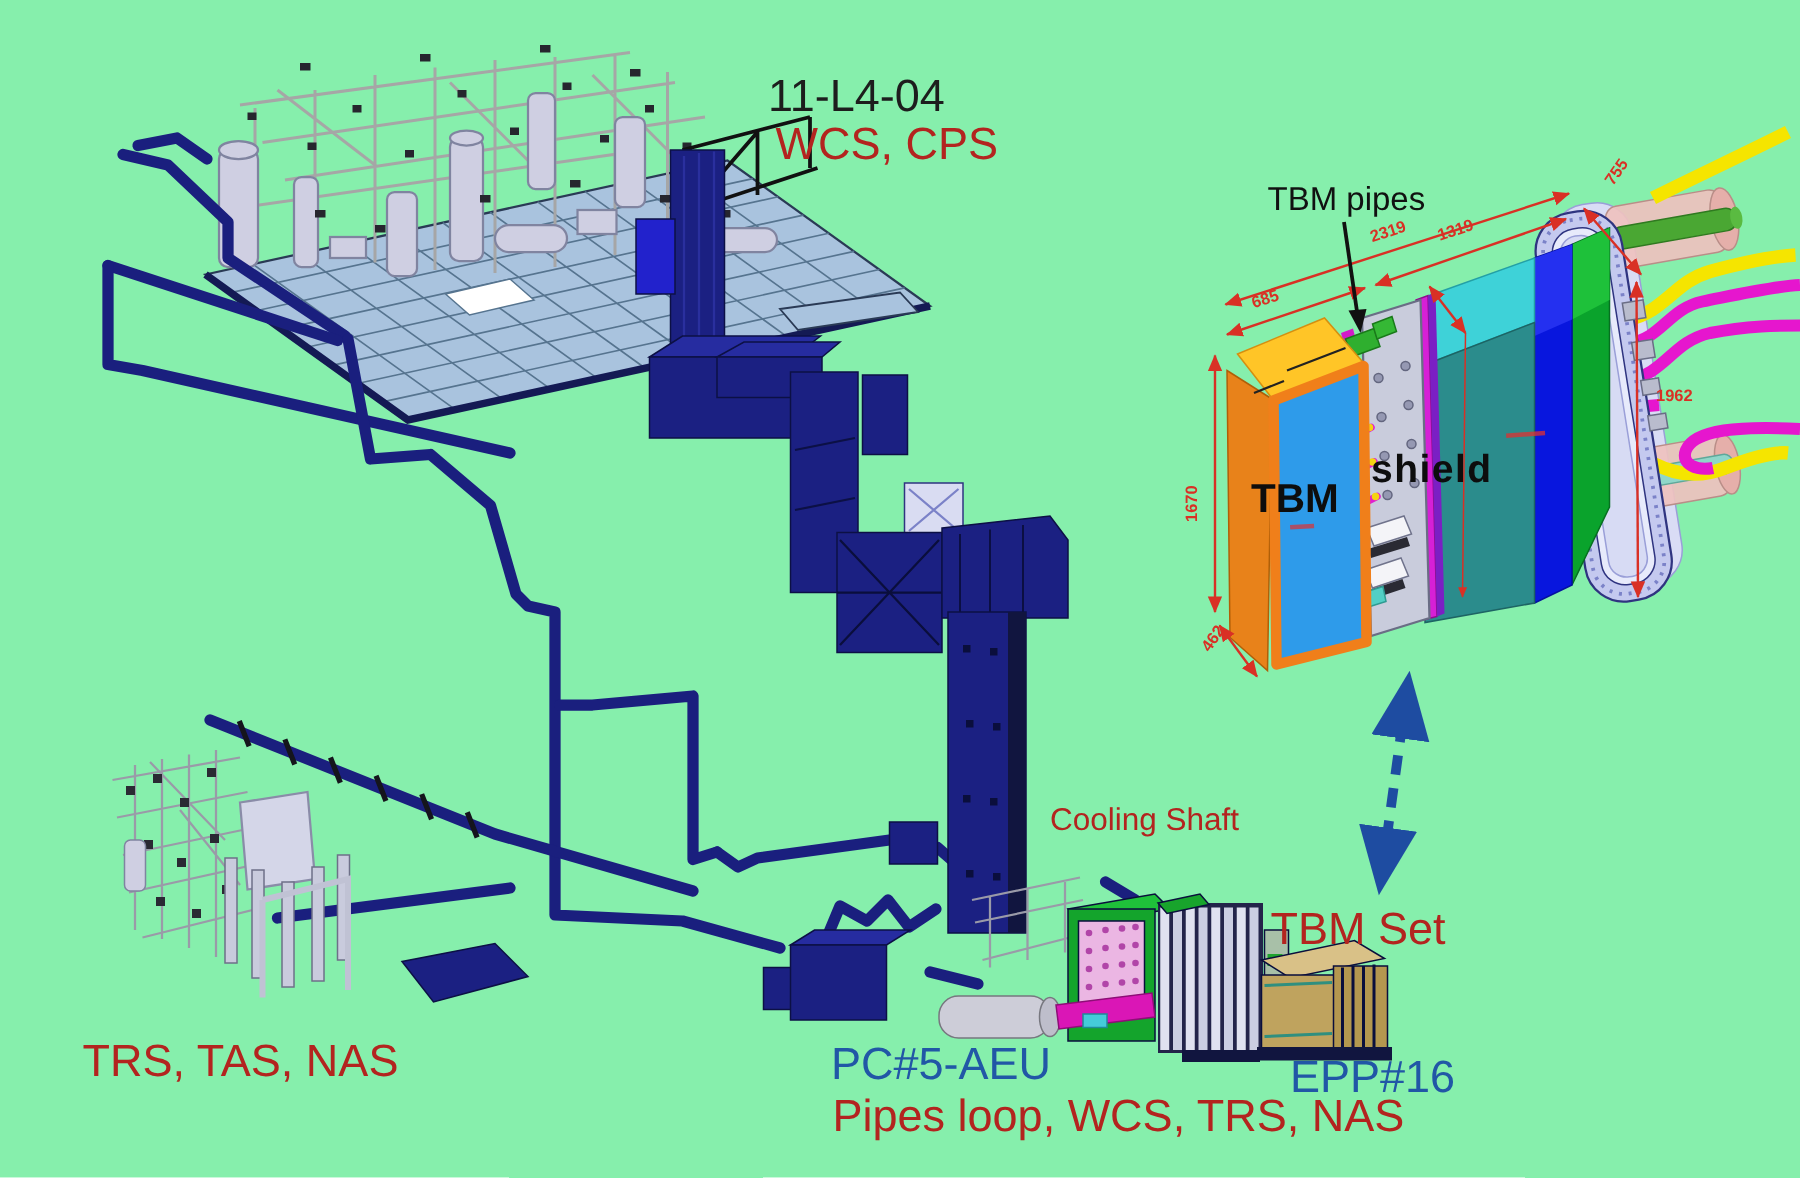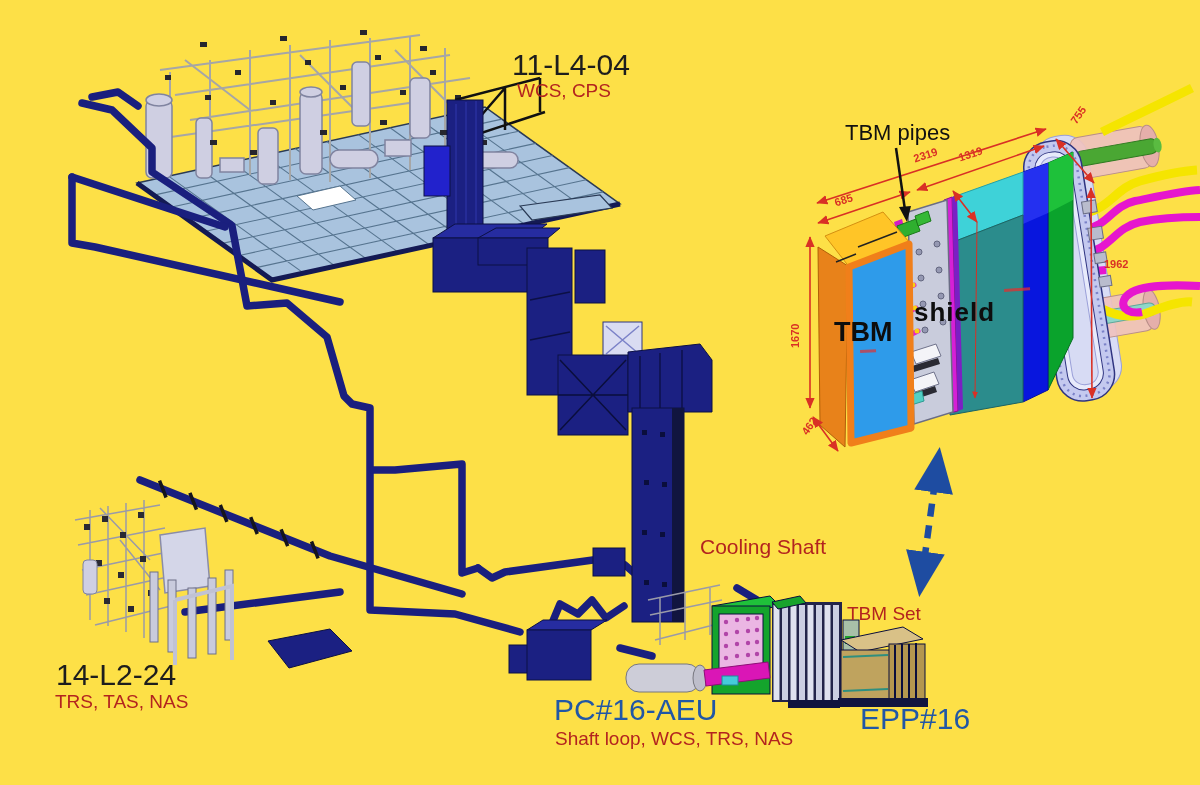--- a/index.html
+++ b/index.html
@@ -1,21 +1,21 @@
 <!DOCTYPE html>
 <html><head>
 <meta charset="utf-8">
 <style>
   html,body{margin:0;padding:0;background:#ffffff;}
-  #stage{position:relative;width:1200px;height:785px;background:#fde047;overflow:hidden;
+  #stage{position:relative;width:1200px;height:785px;background:#86efac;overflow:hidden;
          font-family:"Liberation Sans",sans-serif;}
   #scene{position:absolute;left:0;top:0;}
   .lbl{position:absolute;white-space:nowrap;line-height:1.05;}
   .code{color:#1d1d1d;font-size:30px;}
-  .sys{color:#b3241f;font-size:19px;}
+  .sys{color:#b3241f;font-size:30px;}
   .blue{color:#2157a6;font-size:30px;}
   .blue-sm{color:#2157a6;font-size:28px;}
   .red-sm{color:#b3241f;font-size:21px;}
   .black-md{color:#111;font-size:22px;}
   .part{color:#0d0d0d;font-weight:bold;}
   .dim{position:absolute;color:#d93025;font-size:11px;font-weight:bold;transform-origin:0 0;}
 </style>
 </head>
 <body>
 
@@ -347,25 +347,24 @@
 <div class="lbl sys" style="left:517px;top:81px">WCS, CPS</div>
 
 <div class="lbl black-md" style="left:845px;top:121px">TBM pipes</div>
 <div class="lbl part" style="left:834px;top:318px;font-size:27px">TBM</div>
 <div class="lbl part" style="left:914px;top:299px;font-size:26px;letter-spacing:1px">shield</div>
 
 <div class="lbl red-sm" style="left:700px;top:536px">Cooling Shaft</div>
 
 <div class="lbl sys" style="left:847px;top:604px">TBM Set</div>
 
-<div class="lbl code" style="left:56px;top:659px">14-L2-24</div>
 <div class="lbl sys" style="left:55px;top:692px">TRS, TAS, NAS</div>
 
-<div class="lbl blue" style="left:554px;top:694px">PC#16-AEU</div>
-<div class="lbl sys" style="left:555px;top:729px">Shaft loop, WCS, TRS, NAS</div>
+<div class="lbl blue" style="left:554px;top:694px">PC#5-AEU</div>
+<div class="lbl sys" style="left:555px;top:729px">Pipes loop, WCS, TRS, NAS</div>
 
 <div class="lbl blue" style="left:860px;top:703px">EPP#16</div>
 
 <div class="dim" style="left:833px;top:197px;transform:rotate(-18deg)">685</div>
 <div class="dim" style="left:912px;top:153px;transform:rotate(-18deg)">2319</div>
 <div class="dim" style="left:957px;top:152px;transform:rotate(-18deg)">1319</div>
 <div class="dim" style="left:1068px;top:119px;transform:rotate(-55deg)">755</div>
 <div class="dim" style="left:1104px;top:258px">1962</div>
 <div class="dim" style="left:789px;top:348px;transform:rotate(-90deg)">1670</div>
 <div class="dim" style="left:799px;top:430px;transform:rotate(-55deg)">462</div>

